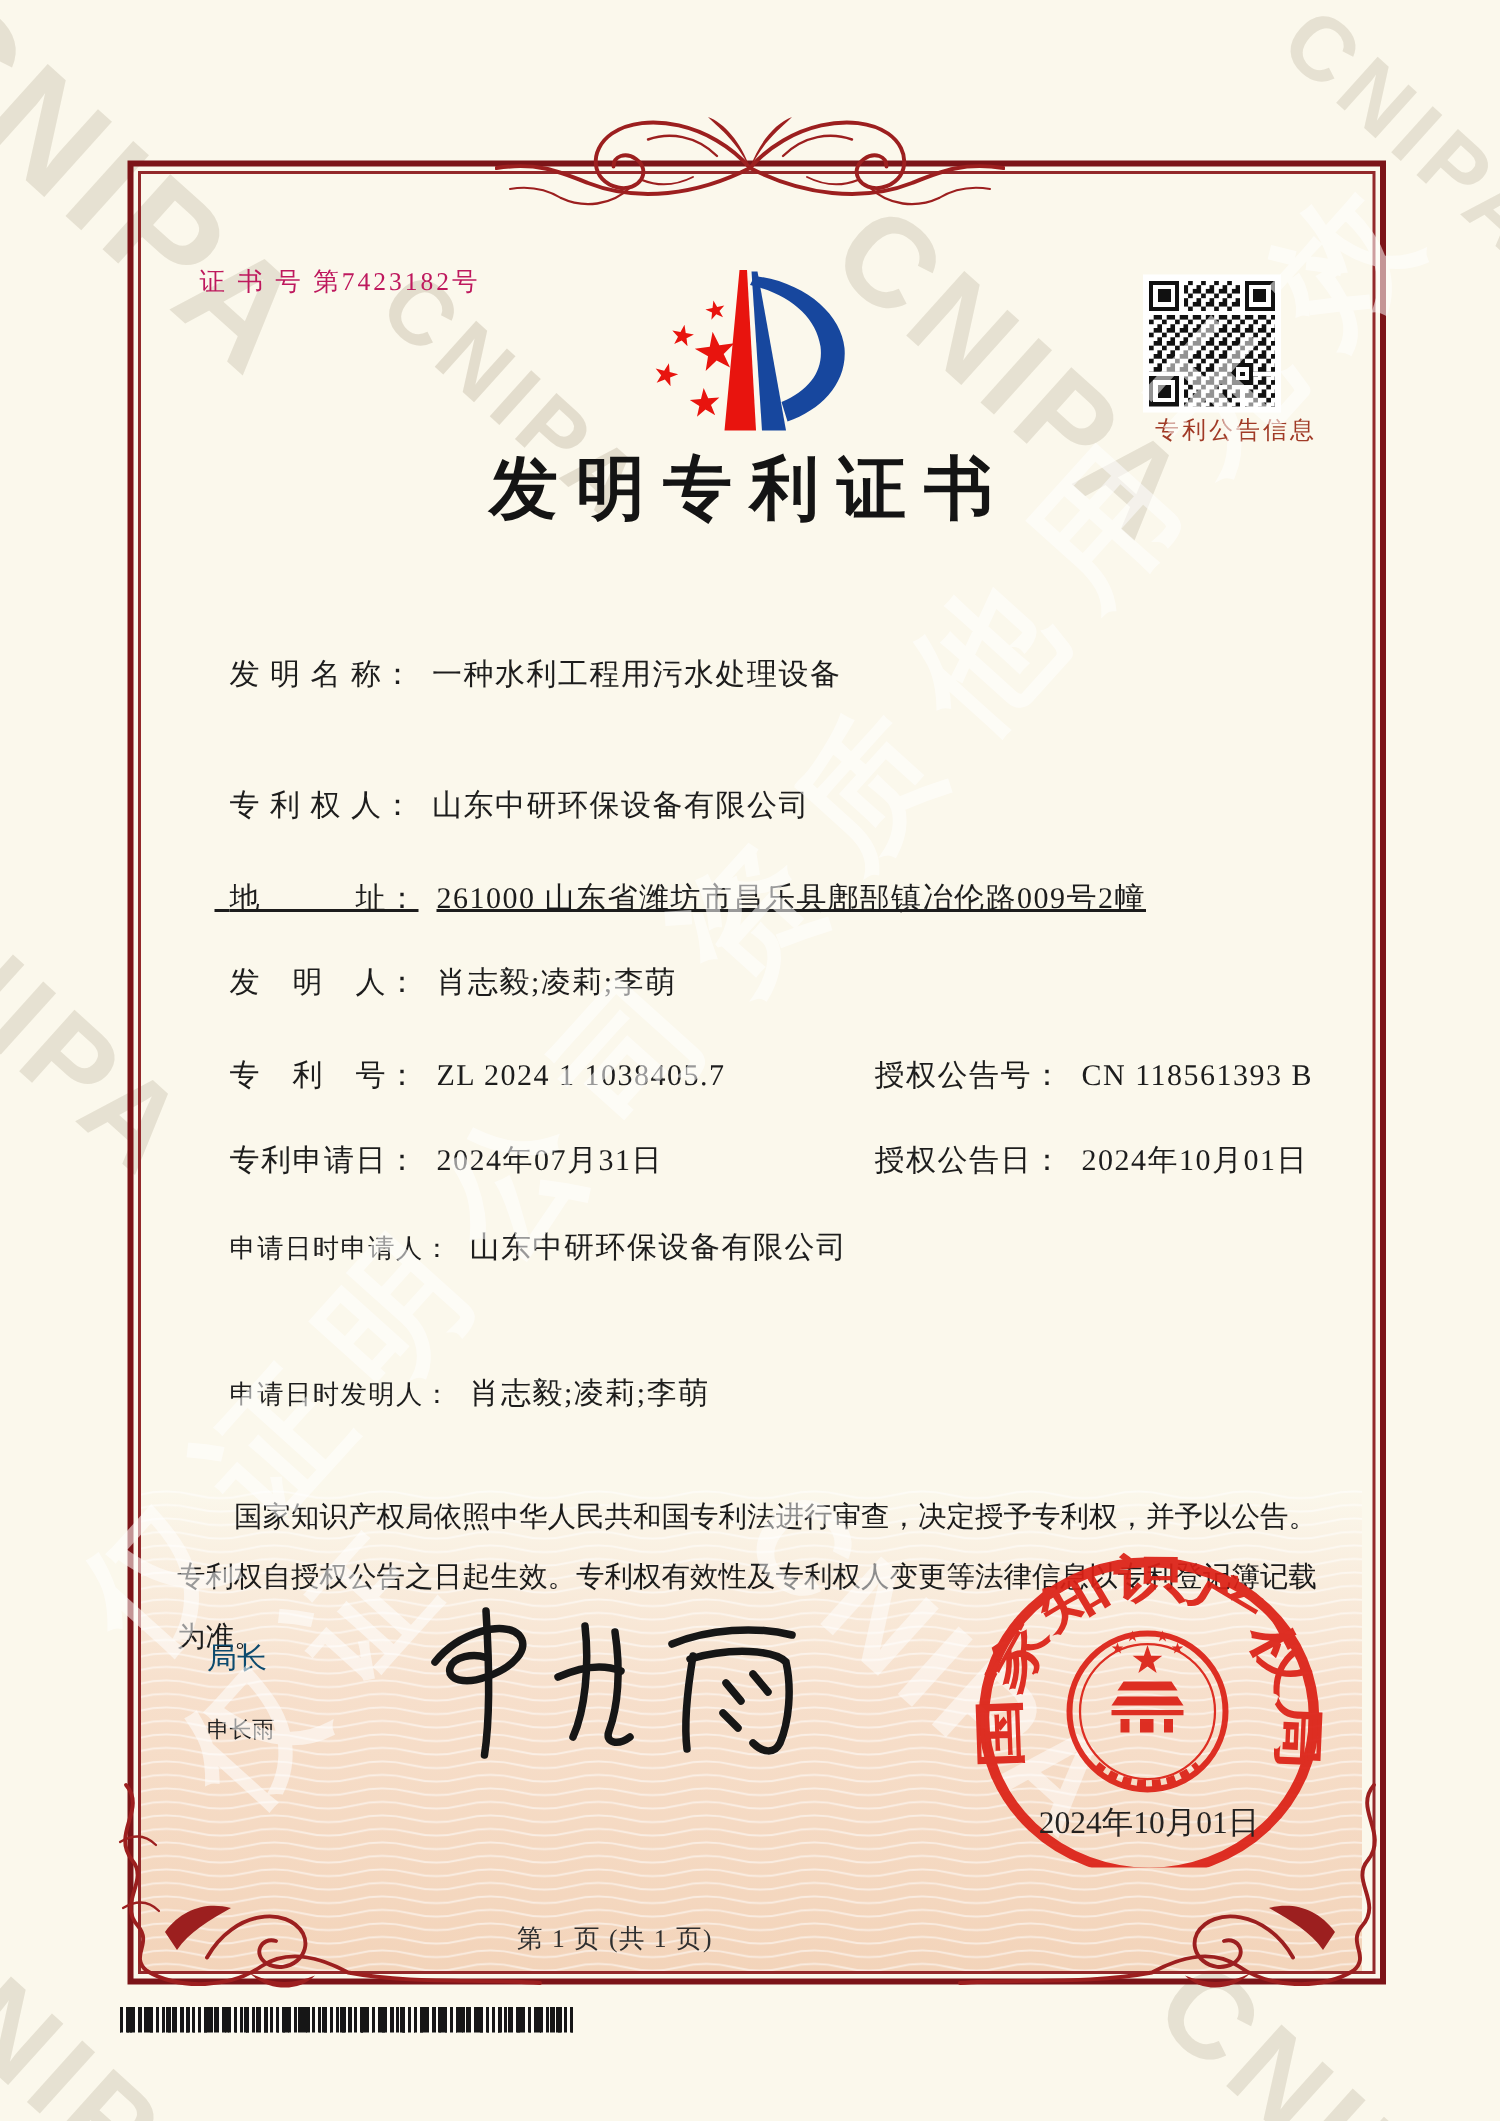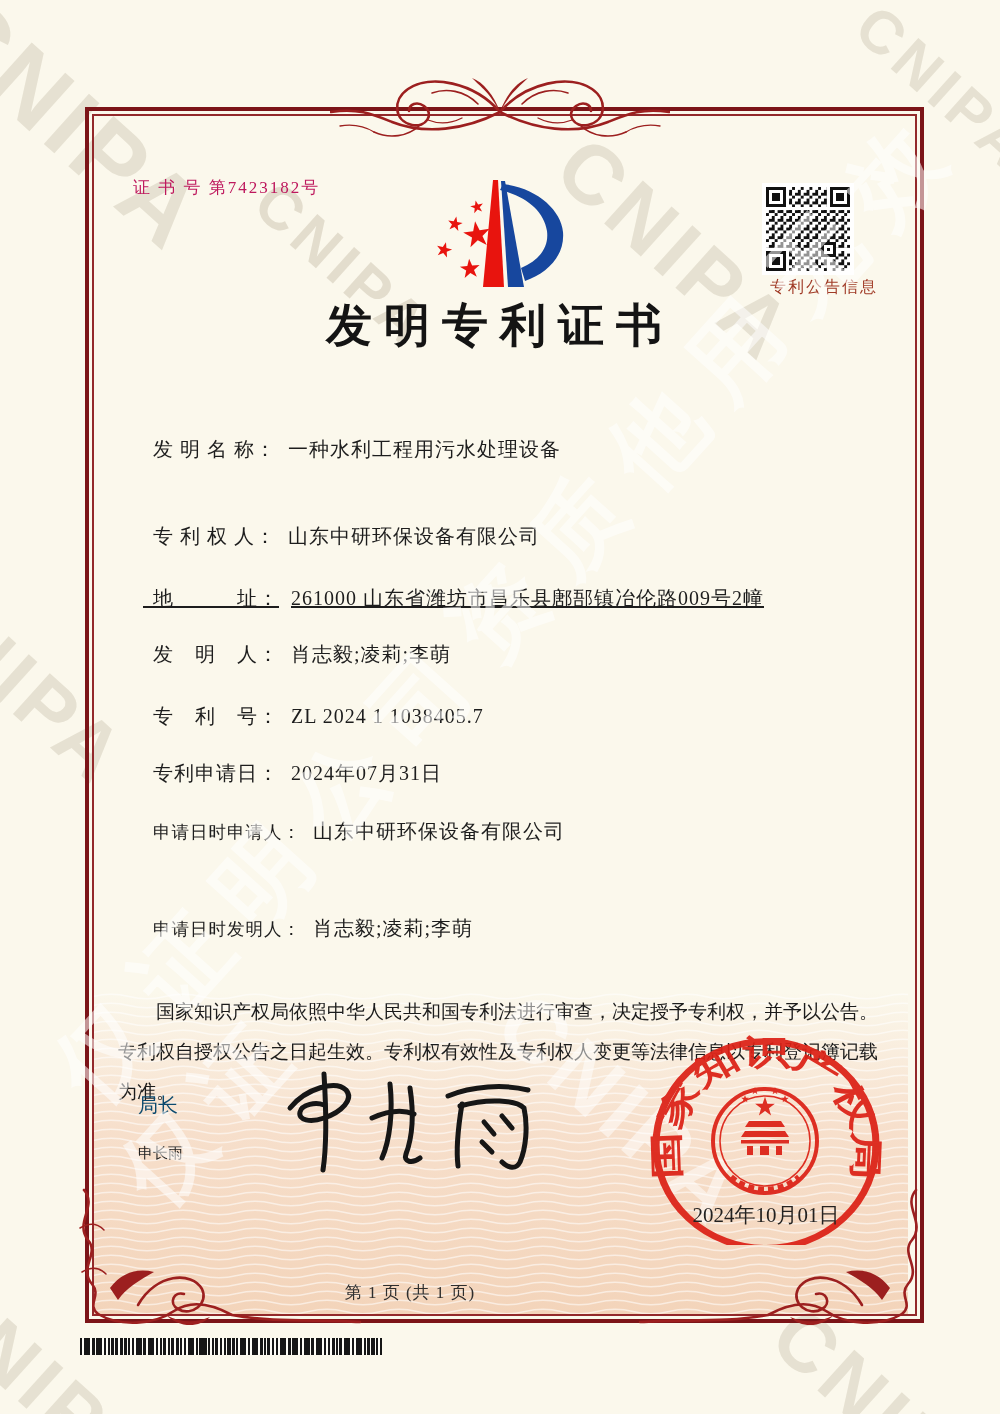--- a/index.html
+++ b/index.html
@@ -199,23 +199,29 @@
   <span class="lbl">专 利 权 人：</span><span class="val">山东中研环保设备有限公司</span>
 </div>
 <div class="row" style="top:562px;text-decoration:underline;">
   <span class="lbl">地　　　址：</span><span class="val">261000 山东省潍坊市昌乐县鄌郚镇冶伦路009号2幢</span>
 </div>
 <div class="row" style="top:618px;">
   <span class="lbl">发　明　人：</span><span class="val">肖志毅;凌莉;李萌</span>
 </div>
 <div class="row" style="top:680px;width:780px;">
   <span class="lbl">专　利　号：</span><span class="val">ZL 2024 1 1038405.7</span>
+  <span class="col2">
+    <span class="lbl">授权公告号：</span><span class="val">CN 118561393 B</span>
+  </span>
 </div>
 <div class="row" style="top:737px;width:780px;">
   <span class="lbl">专利申请日：</span><span class="val">2024年07月31日</span>
+  <span class="col2">
+    <span class="lbl">授权公告日：</span><span class="val">2024年10月01日</span>
+  </span>
 </div>
 <div class="row small" style="top:795px;">
   <span class="lbl">申请日时申请人：</span><span class="val">山东中研环保设备有限公司</span>
 </div>
 <div class="row small" style="top:892px;text-align:right;">
   <span class="lbl">申请日时发明人：</span><span class="val">肖志毅;凌莉;李萌</span>
 </div>
 
 <div class="statement">
   <div class="l1">国家知识产权局依照中华人民共和国专利法进行审查，决定授予专利权，并予以公告。</div>

